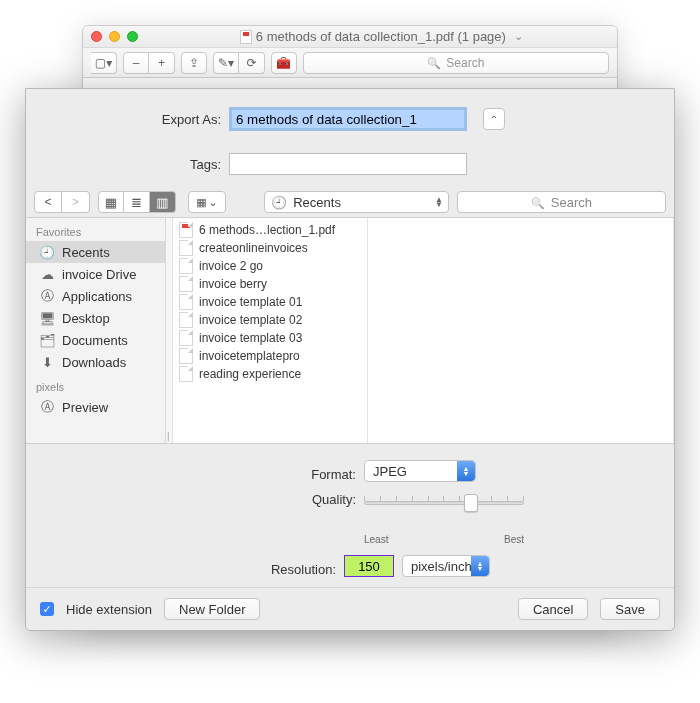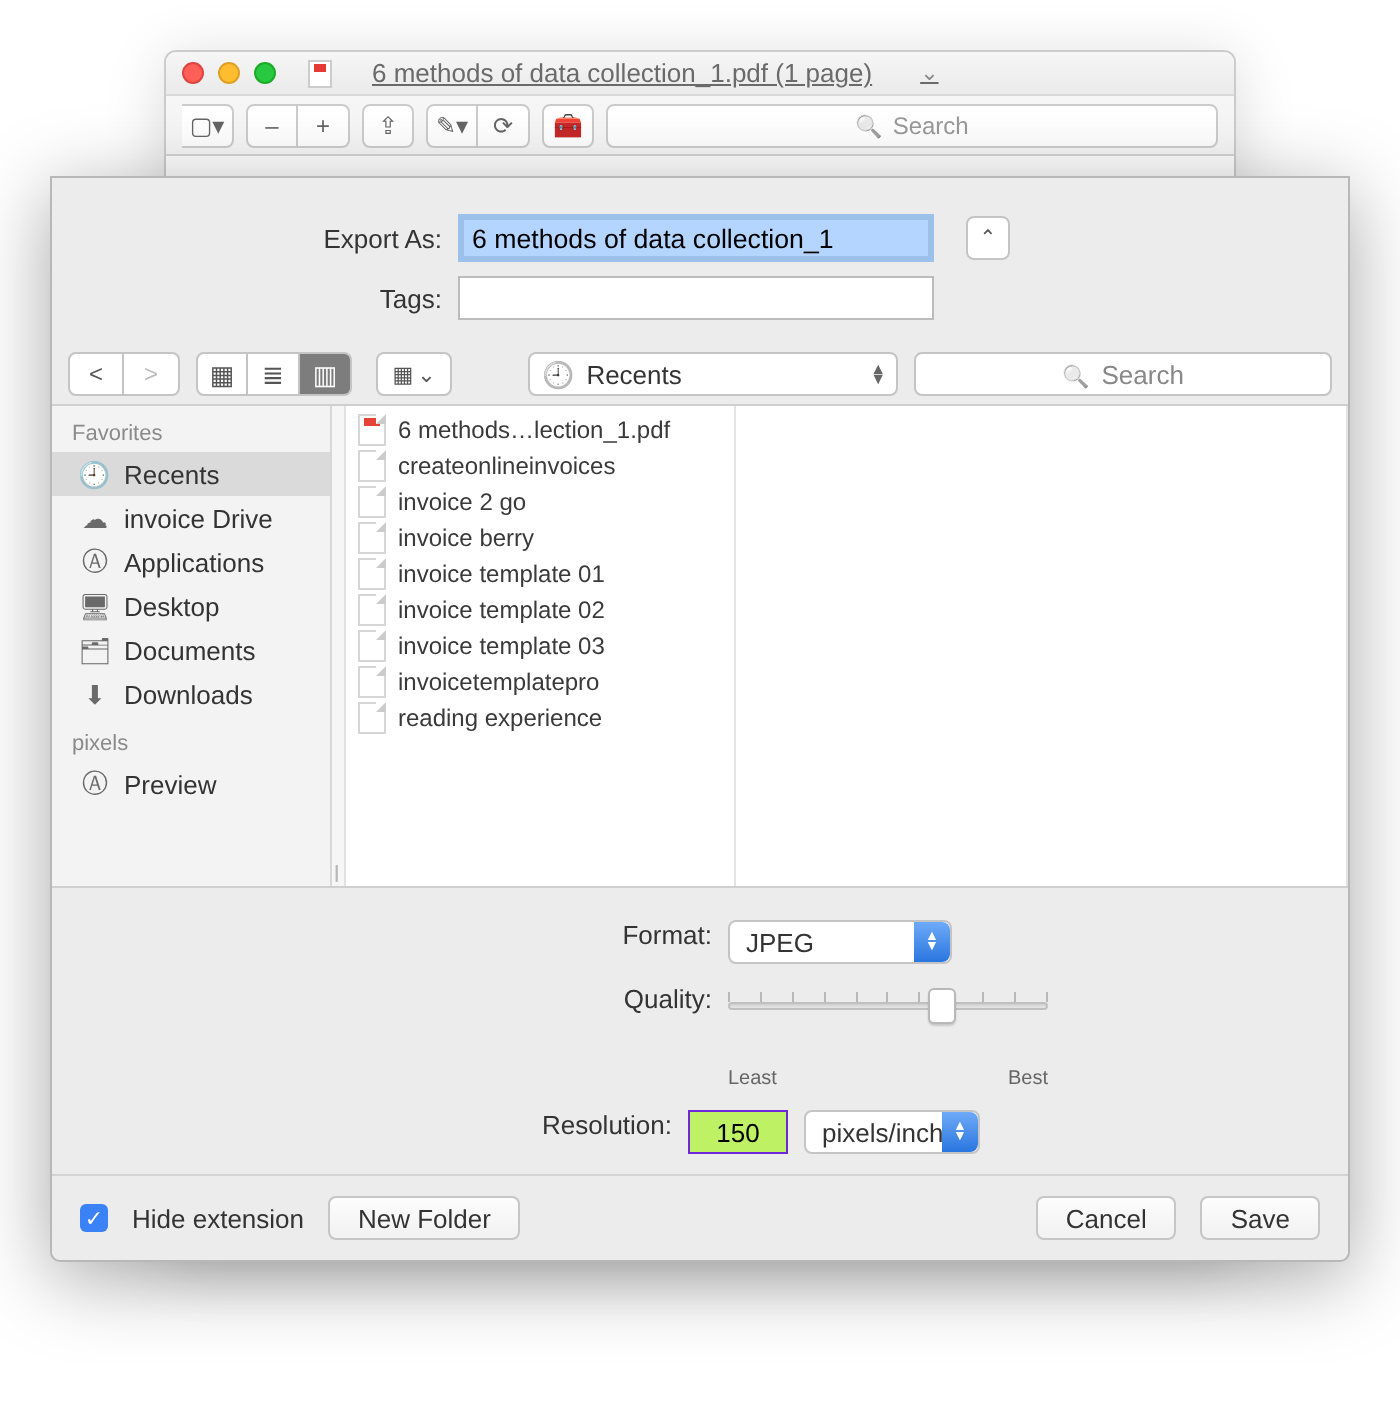--- a/index.html
+++ b/index.html
@@ -33,21 +33,21 @@
     padding: 0 8px;
     background: linear-gradient(#f6f6f6,#eaeaea);
     border-bottom: 1px solid #d9d9d9;
     gap: 6px;
   }
   .traffic { display: flex; gap: 7px; margin-right: 10px; }
   .dot { width: 11px; height: 11px; border-radius: 50%; }
   .dot.red { background:#ff5f57; border:0.5px solid #e0443e; }
   .dot.yellow { background:#febc2e; border:0.5px solid #dea123; }
   .dot.green { background:#28c840; border:0.5px solid #1aab29; }
-  .title-text { flex:1; text-align:center; color:#6a6a6a; font-size:13px; display:flex; align-items:center; gap:20px;text-decoration:underline; }
+  .title-text { flex:1; text-align:center; color:#6a6a6a; font-size:13px; display:flex; align-items:center; justify-content:center; gap:4px; }
   .title-text .pdf-badge { width:12px; height:14px; background:#fff; border:0.5px solid #ccc; position:relative; }
   .title-text .pdf-badge::before { content:""; position:absolute; top:1px; left:2px; right:2px; height:4px; background:#e53935; }
   .title-chevron { color:#888; font-size:11px; margin-left:4px; }
   .toolbar {
     height: 30px;
     padding: 4px 8px;
     display:flex;
     align-items:center;
     gap:6px;
     border-bottom:1px solid #d4d4d4;
@@ -75,21 +75,21 @@
     border-radius: 0 0 5px 5px;
     box-shadow: 0 8px 40px rgba(0,0,0,0.35);
     display:flex;
     flex-direction:column;
   }
   
   .form-top {
     padding: 18px 20px 12px 20px;
     display:flex;
     flex-direction:column;
-    gap:7px;
+    gap:22px;
   }
   .form-row { display:flex; align-items:center; gap:8px; }
   .form-label { width: 175px; text-align:right; color:#333; font-size:13px; }
   .form-input {
     height:22px;
     border:1px solid #bcbcbc;
     background:#fff;
     padding:0 4px;
     font-size:13px;
   }
@@ -191,21 +191,21 @@
   .resize-handle { position:absolute; bottom:2px; left:1px; font-size:9px; color:#b8b8b8; letter-spacing:-2px;}
 
   
   .format-area {
     padding: 16px 20px 10px 20px;
     background:#ececec;
     display:flex;
     flex-direction:column;
     gap:10px;
   }
-  .fa-row { display:flex; align-items:flex-start; gap:8px; }
+  .fa-row { display:flex; align-items:flex-end; gap:8px; }
   .fa-label { width:310px; text-align:right; font-size:13px; }
   .select-box { height:22px; border:1px solid #c4c4c4; background:#fff; border-radius:4px; display:flex; align-items:center; padding:0 6px 0 8px; position:relative; font-size:13px;}
   .select-box .bluecap { position:absolute; right:0; top:0; bottom:0; width:18px; background:linear-gradient(#6eaaf8,#2a76df); border-radius:0 4px 4px 0; display:flex; flex-direction:column; align-items:center; justify-content:center; color:#fff; font-size:7px; line-height:5px; }
   .format-select { width:112px; }
   .slider-wrap { width:160px; position:relative; height:22px; }
   .slider-track { position:absolute; top:9px; left:0; right:0; height:4px; background:linear-gradient(#cfcfcf,#e6e6e6); border-radius:2px; border:1px solid #c0c0c0;}
   .slider-ticks { position:absolute; top:4px; left:0; right:0; height:5px; display:flex; justify-content:space-between;}
   .slider-ticks span { width:1px; height:5px; background:#b8b8b8; }
   .slider-thumb { position:absolute; top:2px; width:14px; height:18px; background:#fff; border:1px solid #b8b8b8; border-radius:3px; left:100px; box-shadow:0 1px 1px rgba(0,0,0,.15);}
   .slider-labels { display:flex; justify-content:space-between; width:160px; font-size:10px; color:#666; margin-top:20px;}

